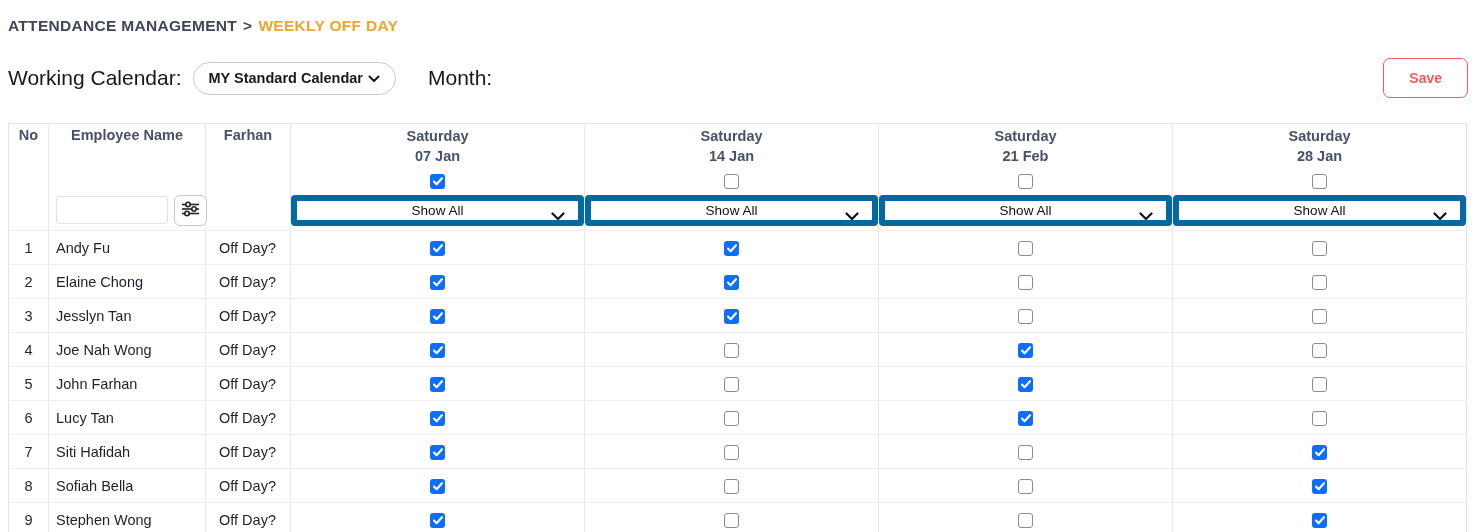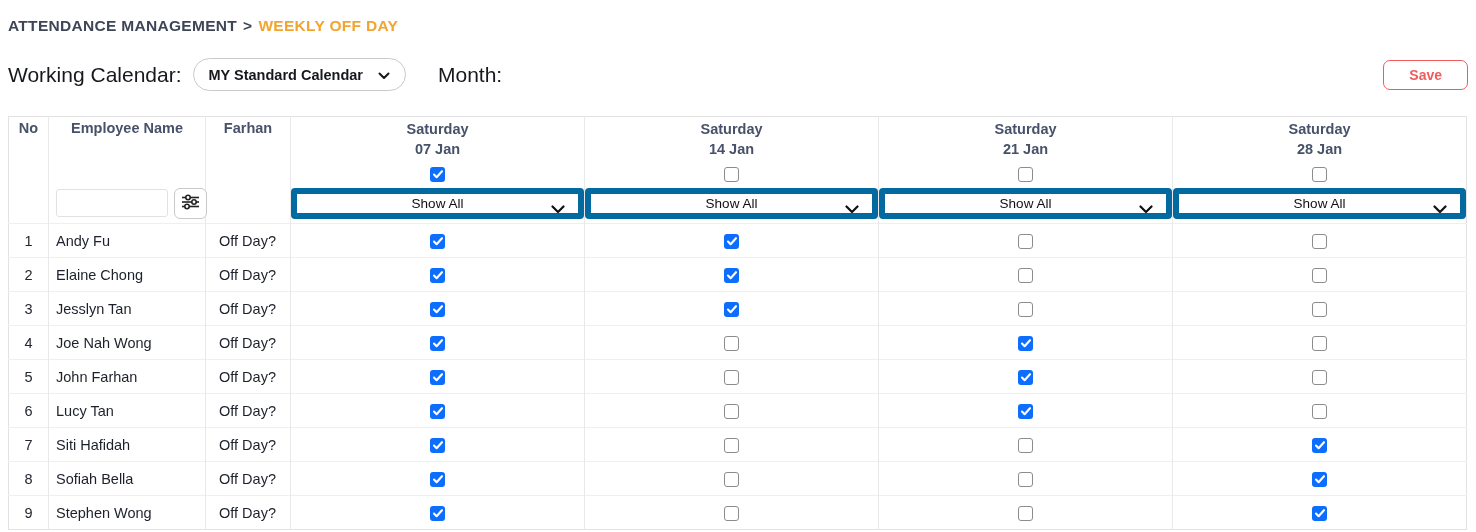--- a/index.html
+++ b/index.html
@@ -24,28 +24,28 @@
     margin: 23px 8px 0 8px;
     display: flex; align-items: center;
   }
   .tb-label { font-size: 21px; color: #16181d; margin-right: 11px; }
   .pill {
     height: 33px; border: 1.5px solid #c9c9c9; border-radius: 17px;
     background: #fff; display: flex; align-items: center;
     font-size: 14.5px; font-weight: 600; color: #16181d;
     cursor: pointer;
   }
-  .pill-working { padding: 0 15px; gap: 15px; }
+  .pill-working { padding: 0 15px; gap: 5px; }
   .pill-month { width: 271px; margin-left: 0; padding: 0 13px; justify-content: space-between; font-weight: 500; }
   .month-label { margin-left: 32px; }
   .nav-btn { background: none; border: none; padding: 0 2px; cursor: pointer; display: flex; align-items: center; }
   .month-center { display: flex; align-items: center; gap: 16px; }
   .save-btn {
     margin-left: auto; margin-right: 0;
-    height: 30px; padding: 0 25px;
+    height: 40px; padding: 0 25px;
     background: #fff; border: 1.5px solid #f15b5b; border-radius: 7px;
     color: #f15b5b; font-size: 14px; font-weight: 700;
     cursor: pointer; font-family: inherit;
   }
 
   
   table.grid {
     margin: 25px 8px 0 8px;
     width: 1458px; table-layout: fixed;
     border-collapse: collapse;
@@ -152,21 +152,21 @@
   </th>
 
   <th>
     <div class="day-name">Saturday</div>
     <div class="day-date">14 Jan</div>
     <div class="day-cb-wrap"><span class="cb unchecked"></span></div>
   </th>
 
   <th>
     <div class="day-name">Saturday</div>
-    <div class="day-date">21 Jan</div>
+    <div class="day-date">21 Feb</div>
     <div class="day-cb-wrap"><span class="cb unchecked"></span></div>
   </th>
 
   <th>
     <div class="day-name">Saturday</div>
     <div class="day-date">28 Jan</div>
     <div class="day-cb-wrap"><span class="cb unchecked"></span></div>
   </th>
 </tr>
     <tr class="filter-row" id="filter-row">

